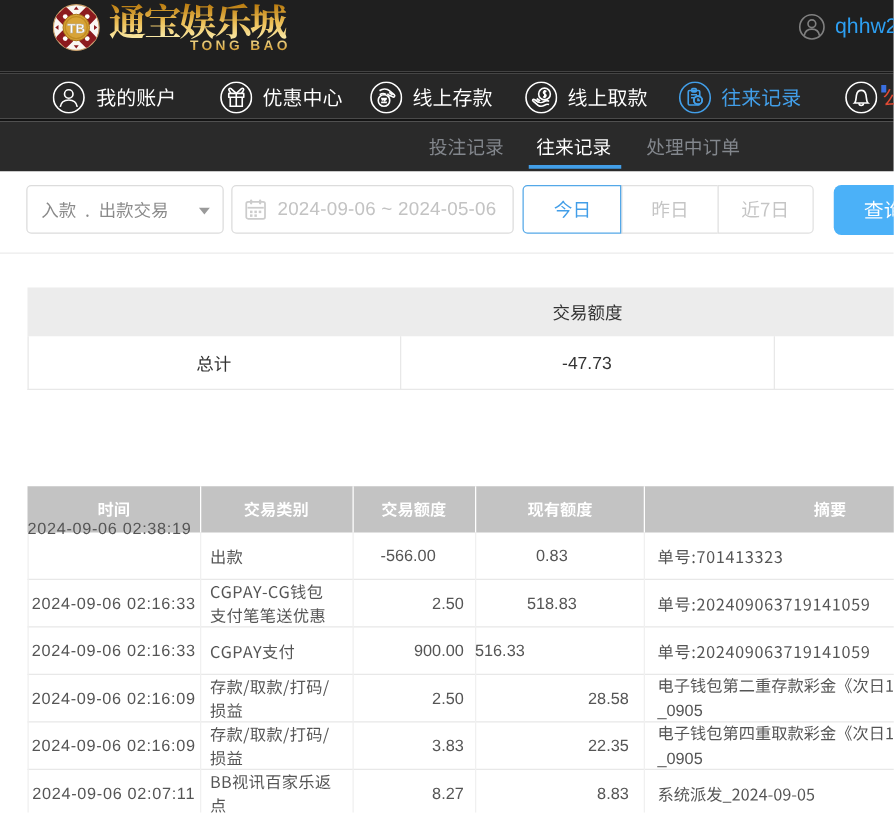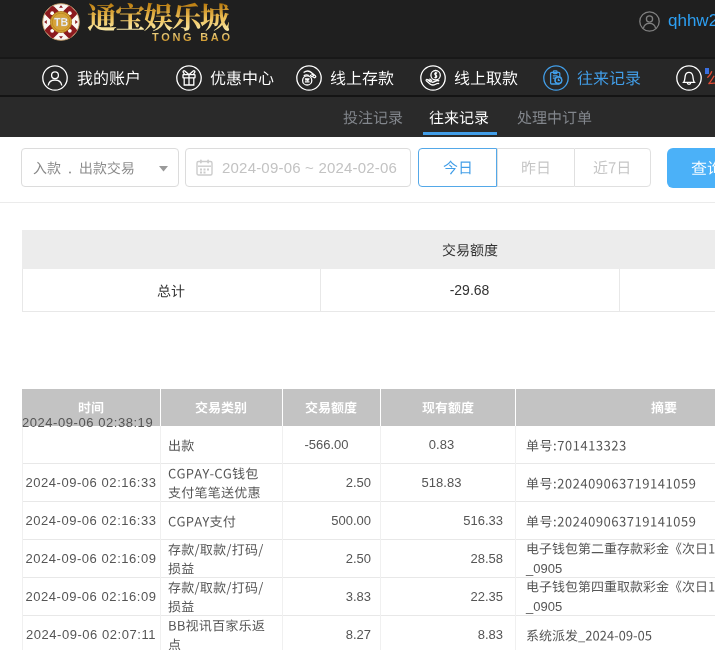--- a/index.html
+++ b/index.html
@@ -197,21 +197,21 @@
 <rect x="1" y="2.5" width="15" height="13.5" rx="1.5" fill="none" stroke="#ccc" stroke-width="1.4"></rect>
 <rect x="4" y="0.5" width="1.8" height="4" rx="0.9"></rect>
     <rect x="11.2" y="0.5" width="1.8" height="4" rx="0.9"></rect>
 <rect x="2" y="6.5" width="13" height="1.4"></rect>
 <rect x="4" y="9.5" width="2" height="2"></rect>
     <rect x="7.5" y="9.5" width="2" height="2"></rect>
     <rect x="11" y="9.5" width="2" height="2"></rect>
 <rect x="4" y="12.5" width="2" height="2"></rect>
     <rect x="7.5" y="12.5" width="2" height="2"></rect>
   </svg>
-<div class="a fx" style="left:222px;top:148px;height:39px;font-size:15px;color:#c3c3c3;letter-spacing:.2px">2024-09-06 ~ 2024-02-06</div>
+<div class="a fx" style="left:222px;top:148px;height:39px;font-size:15px;color:#c3c3c3;letter-spacing:.2px">2024-09-06 ~ 2024-05-06</div>
 <div class="a" style="left:497px;top:148px;width:77px;height:39px;border:1px solid #e0e0e0;border-right:none"></div>
 <div class="a" style="left:574px;top:148px;width:77px;height:39px;border:1px solid #e0e0e0;border-radius:0 4px 4px 0"></div>
 <div class="a fx" style="left:497px;top:148px;width:77px;height:39px;justify-content:center">
     <svg class="t" style="width:30.0px;height:15px;" viewBox="0 0 2000 1000" fill="#c5c5c5">
       <use href="#r35" x="0"></use>
       <use href="#r36" x="1000"></use>
     </svg>
   </div>
 <div class="a fx" style="left:574px;top:148px;width:77px;height:39px;justify-content:center">
     <svg class="t" style="width:38.3px;height:15px;" viewBox="0 0 2555 1000" fill="#c5c5c5">
@@ -246,21 +246,21 @@
   </div>
 <div class="a" style="left:22px;top:269px;width:791px;height:43px;border-bottom:1px solid #e8e8e8;border-left:1px solid #e8e8e8"></div>
 <div class="a" style="left:320px;top:269px;width:1px;height:43px;background:#e8e8e8"></div>
 <div class="a" style="left:619px;top:269px;width:1px;height:43px;background:#e8e8e8"></div>
 <div class="a fx" style="left:22px;top:269px;width:298px;height:43px;justify-content:center">
     <svg class="t" style="width:28.0px;height:14px;" viewBox="0 0 2000 1000" fill="#333">
       <use href="#r44" x="0"></use>
       <use href="#r45" x="1000"></use>
     </svg>
   </div>
-<div class="a" style="left:320px;top:269px;width:299px;height:43px;line-height:43px;text-align:center;font-size:14px;color:#333">-29.68</div>
+<div class="a" style="left:320px;top:269px;width:299px;height:43px;line-height:43px;text-align:center;font-size:14px;color:#333">-47.73</div>
 <div class="a" style="left:22px;top:389px;width:791px;height:37px;background:#c3c3c3"></div>
 <div class="a" style="left:160px;top:389px;width:1px;height:37px;background:#fff"></div>
 <div class="a" style="left:282px;top:389px;width:1px;height:37px;background:#fff"></div>
 <div class="a" style="left:380px;top:389px;width:1px;height:37px;background:#fff"></div>
 <div class="a" style="left:515px;top:389px;width:1px;height:37px;background:#fff"></div>
 <div class="a fx" style="left:22px;top:389px;width:138px;height:37px;justify-content:center">
     <svg class="t" style="width:26.0px;height:13px;" viewBox="0 0 2000 1000" fill="#fff">
       <use href="#b46" x="0"></use>
       <use href="#b47" x="1000"></use>
     </svg>
@@ -386,22 +386,22 @@
     <svg class="t" style="width:68.1px;height:13px;" viewBox="0 0 5239 1000" fill="#555">
       <use href="#r65" x="0"></use>
       <use href="#r66" x="658"></use>
       <use href="#r67" x="1367"></use>
       <use href="#r68" x="2020"></use>
       <use href="#r69" x="2648"></use>
       <use href="#r73" x="3199"></use>
       <use href="#r74" x="4219"></use>
     </svg>
   </div>
-<div class="a" style="left:282px;top:502px;width:89px;height:38px;line-height:38px;text-align:right;font-size:13px;color:#555">500.00</div>
-<div class="a" style="left:380px;top:502px;width:123px;height:38px;line-height:38px;text-align:right;font-size:13px;color:#555">516.33</div>
+<div class="a" style="left:282px;top:502px;width:89px;height:38px;line-height:38px;text-align:right;font-size:13px;color:#555">900.00</div>
+<div class="a" style="left:380px;top:502px;width:123px;height:38px;line-height:38px;text-align:left;font-size:13px;color:#555">516.33</div>
 <div class="a fx" style="left:526px;top:502px;height:38px">
     <svg class="t" style="width:170.4px;height:13px;" viewBox="0 0 13108 1000" fill="#555">
       <use href="#r29" x="0"></use>
       <use href="#r58" x="1040"></use>
       <use href="#r59" x="2080"></use>
       <use href="#r64" x="2398"></use>
       <use href="#r60" x="2993"></use>
       <use href="#r64" x="3588"></use>
       <use href="#r62" x="4183"></use>
       <use href="#r60" x="4778"></use>

